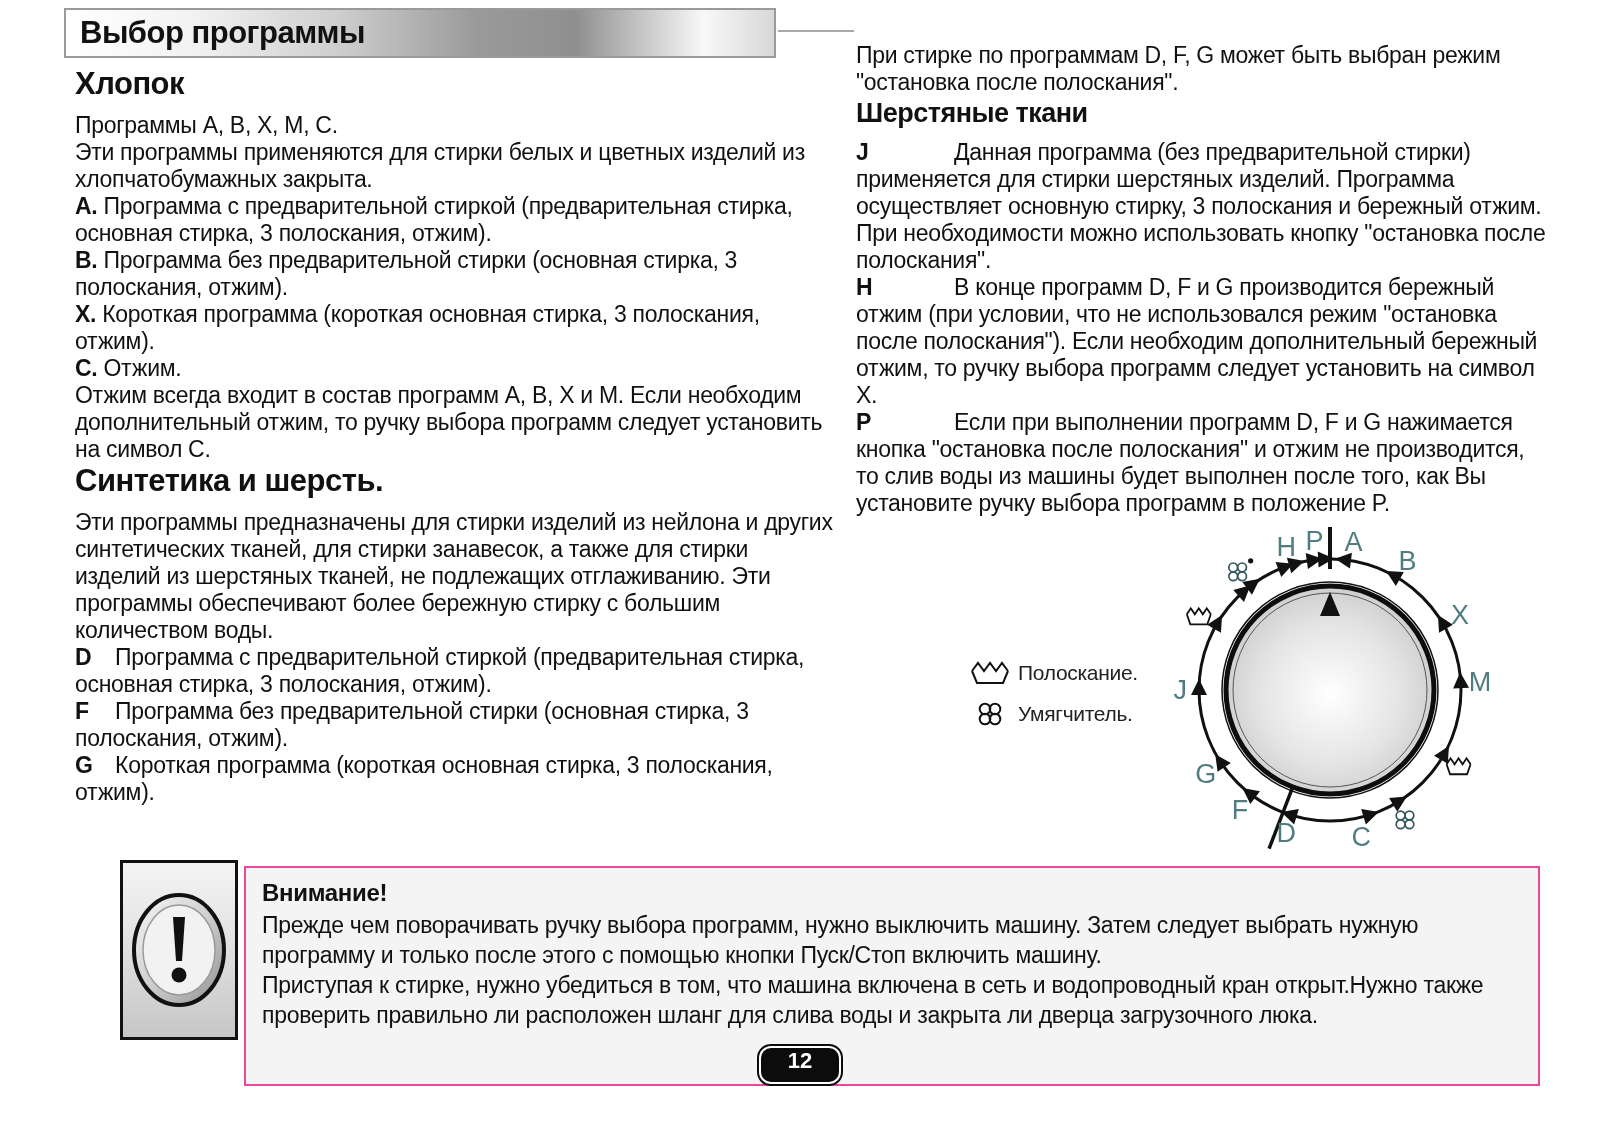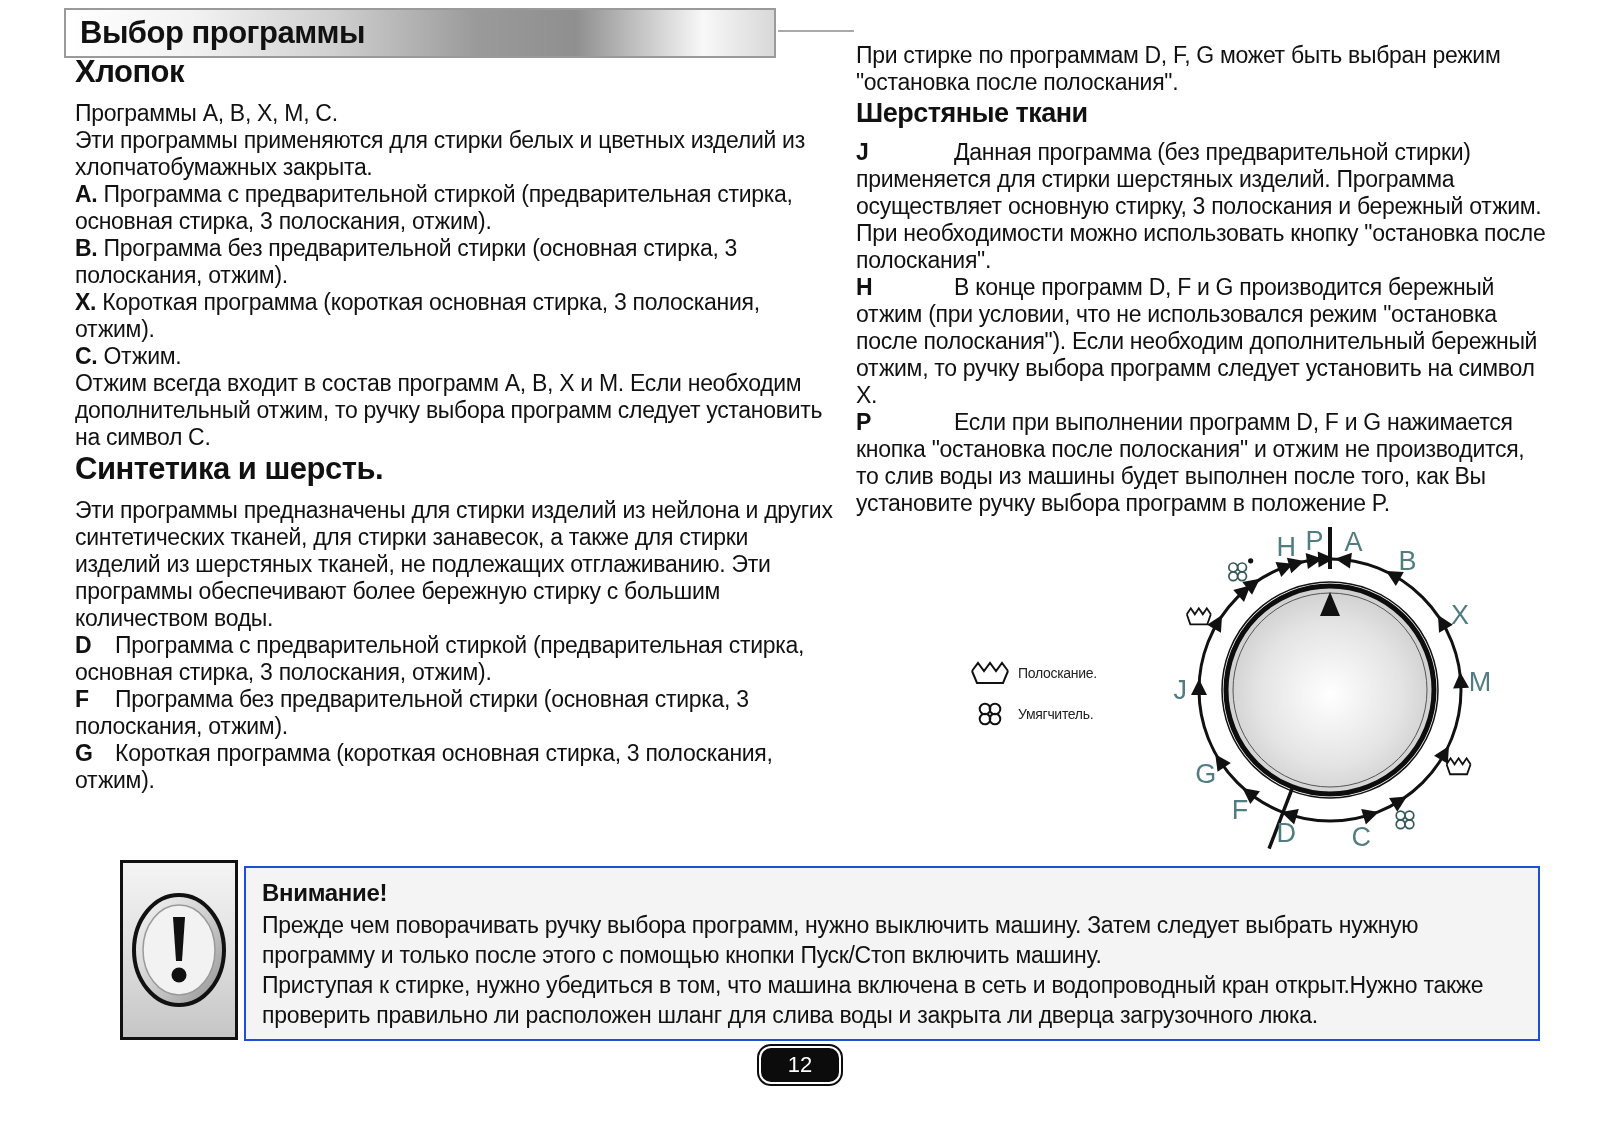--- a/index.html
+++ b/index.html
@@ -11,56 +11,56 @@
   
   .hdr-bar{
     position:absolute;left:64px;top:8px;width:708px;height:46px;
     border:2px solid #9a9a9a;
     background:linear-gradient(90deg,#ffffff 0%,#f2f2f2 18%,#cfcfcf 38%,#9a9a9a 58%,#8f8f8f 72%,#f8f8f8 90%,#d8d8d8 100%);
     display:flex;align-items:center;
   }
   .hdr-bar span{font-size:31px;font-weight:bold;padding-left:14px;letter-spacing:-0.5px;}
   .hdr-line{position:absolute;left:778px;top:30px;width:76px;height:2px;background:#a9a9a9;}
   
-  .col-left{position:absolute;left:75px;top:54px;width:762px;}
+  .col-left{position:absolute;left:75px;top:66px;width:762px;}
   .col-right{position:absolute;left:856px;top:42px;width:692px;}
   h2.big{font-size:31px;font-weight:bold;margin:0 0 10px 0;letter-spacing:-0.5px;}
   h3.med{font-size:27px;font-weight:bold;margin:2px 0 10px 0;letter-spacing:-0.5px;}
   .col-left p,.col-right p{font-size:23px;line-height:27px;margin:0;}
   .lead{font-weight:bold;}
   .lead-wide{display:inline-block;min-width:34px;}
   .lead-tab{display:inline-block;min-width:92px;}
   .sect2{margin-top:46px;}
   
   .legend{position:absolute;left:968px;top:660px;}
   .legend-row{display:flex;align-items:center;margin-bottom:14px;}
   .legend-row .lg-icon{width:44px;display:flex;justify-content:center;}
-  .legend-row .lg-label{font-size:14px;color:#222;margin-left:6px;}
+  .legend-row .lg-label{font-size:21px;color:#222;margin-left:6px;}
   
   .dial-wrap{position:absolute;left:1130px;top:498px;width:400px;height:370px;}
   
   .warn-text{
-    position:absolute;left:244px;top:866px;width:1296px;height:175px;
-    border:2px solid #1d4ed8;background:#f4f4f4;box-sizing:border-box;
+    position:absolute;left:244px;top:866px;width:1296px;height:220px;
+    border:2px solid #ec4899;background:#f4f4f4;box-sizing:border-box;
     padding:10px 16px 0 16px;
   }
   .warn-text .w-title{font-size:24px;font-weight:bold;margin:0 0 2px 0;}
   .warn-text p{font-size:23px;line-height:30px;margin:0;}
   .warn-icon-panel{
     position:absolute;left:120px;top:860px;width:118px;height:180px;
     border:3px solid #111;box-sizing:border-box;
     background:linear-gradient(180deg,#f4f4f4 0%,#e2e2e2 45%,#c6c6c6 100%);
     display:flex;align-items:center;justify-content:center;
   }
   
   .page-badge{
     position:absolute;left:761px;top:1048px;width:78px;height:34px;
     background:#0c0c0c;border-radius:10px;color:#fff;
-    display:flex;align-items:center;justify-content:center;
-    font-size:22px;font-weight:normal;letter-spacing:0;
+    display:flex;justify-content:center;
+    font-size:22px;font-weight:bold;letter-spacing:0;
     box-shadow:0 0 0 2px #ffffff,0 0 0 4px #0c0c0c;
   }
 </style>
 </head>
 <body>
 
 <div class="hdr-bar">
   <span>Выбор программы</span>
 </div>
 <div class="hdr-line"></div>

